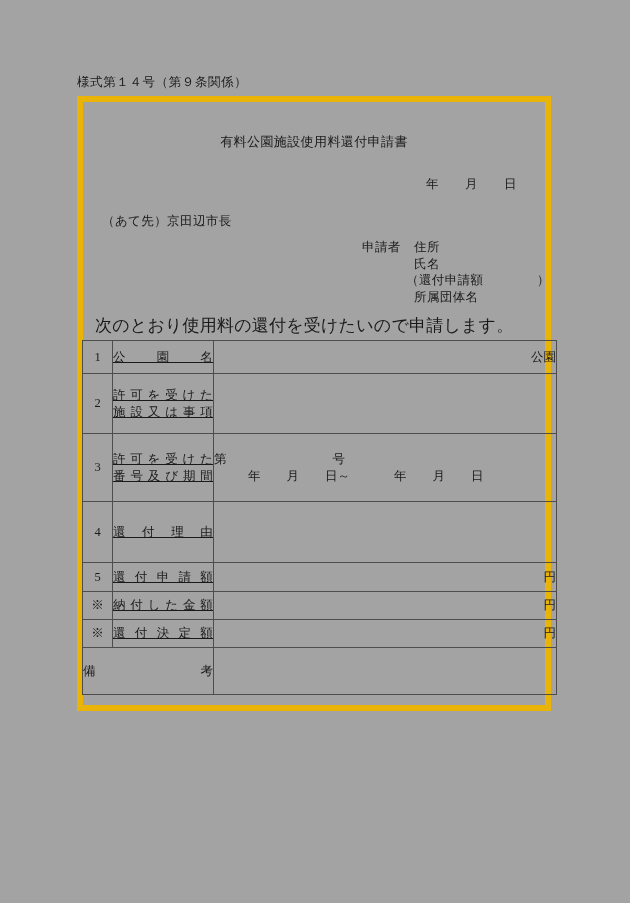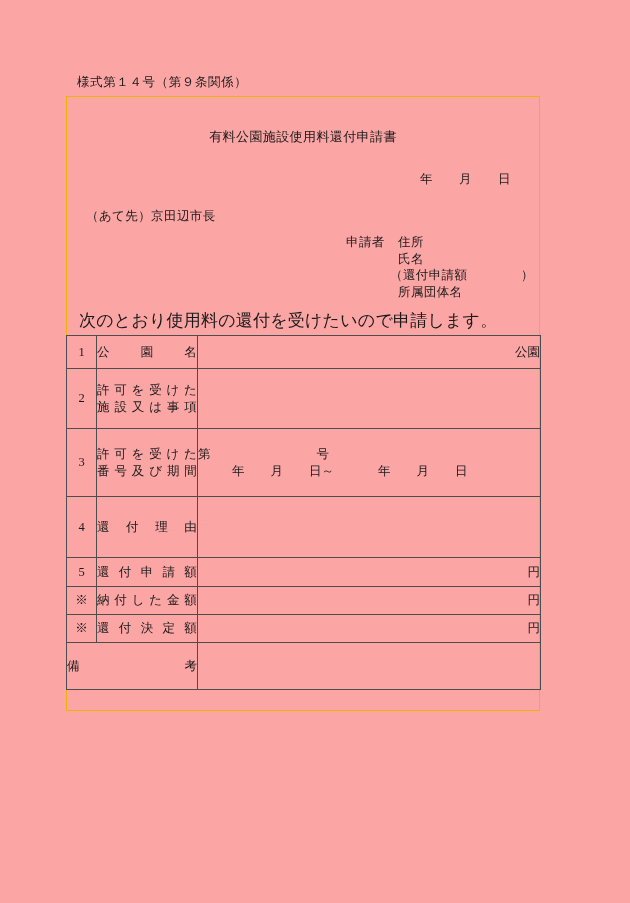--- a/index.html
+++ b/index.html
@@ -12,41 +12,41 @@
     height: 903px;
     position: relative;
     font-family: "Liberation Serif", "DejaVu Serif", serif;
     color: #1a1a1a;
     overflow: hidden;
   }
 
   .page {
     position: absolute;
     inset: 0;
-    background: #fca5a5;
+    background: #a3a3a3;
   }
 
   
   .form-number {
     position: absolute;
     left: 77px;
     top: 74px;
     font-size: 12.5px;
     letter-spacing: 0.6px;
     white-space: nowrap;
   }
 
   
   .frame {
     position: absolute;
-    left: 66px;
+    left: 77px;
     top: 96px;
     width: 474px;
     height: 615px;
-    border: 1px solid #eab308;
+    border: 6px solid #eab308;
     box-sizing: border-box;
   }
 
   
   .header-block {
     position: relative;
     height: 238px;
   }
 
   .doc-title {
@@ -128,20 +128,21 @@
   col.c-value { width: 343px; }
 
   .cell-num {
     text-align: center;
     font-size: 12.5px;
   }
 
   .cell-label {
     padding: 0 9px;
     line-height: 17px;
+    text-decoration: underline;
   }
   .cell-label .lt {
     display: block;
     text-align: justify;
     text-align-last: justify;
     letter-spacing: 0.2px;
     white-space: nowrap;
   }
 
   .cell-value {

